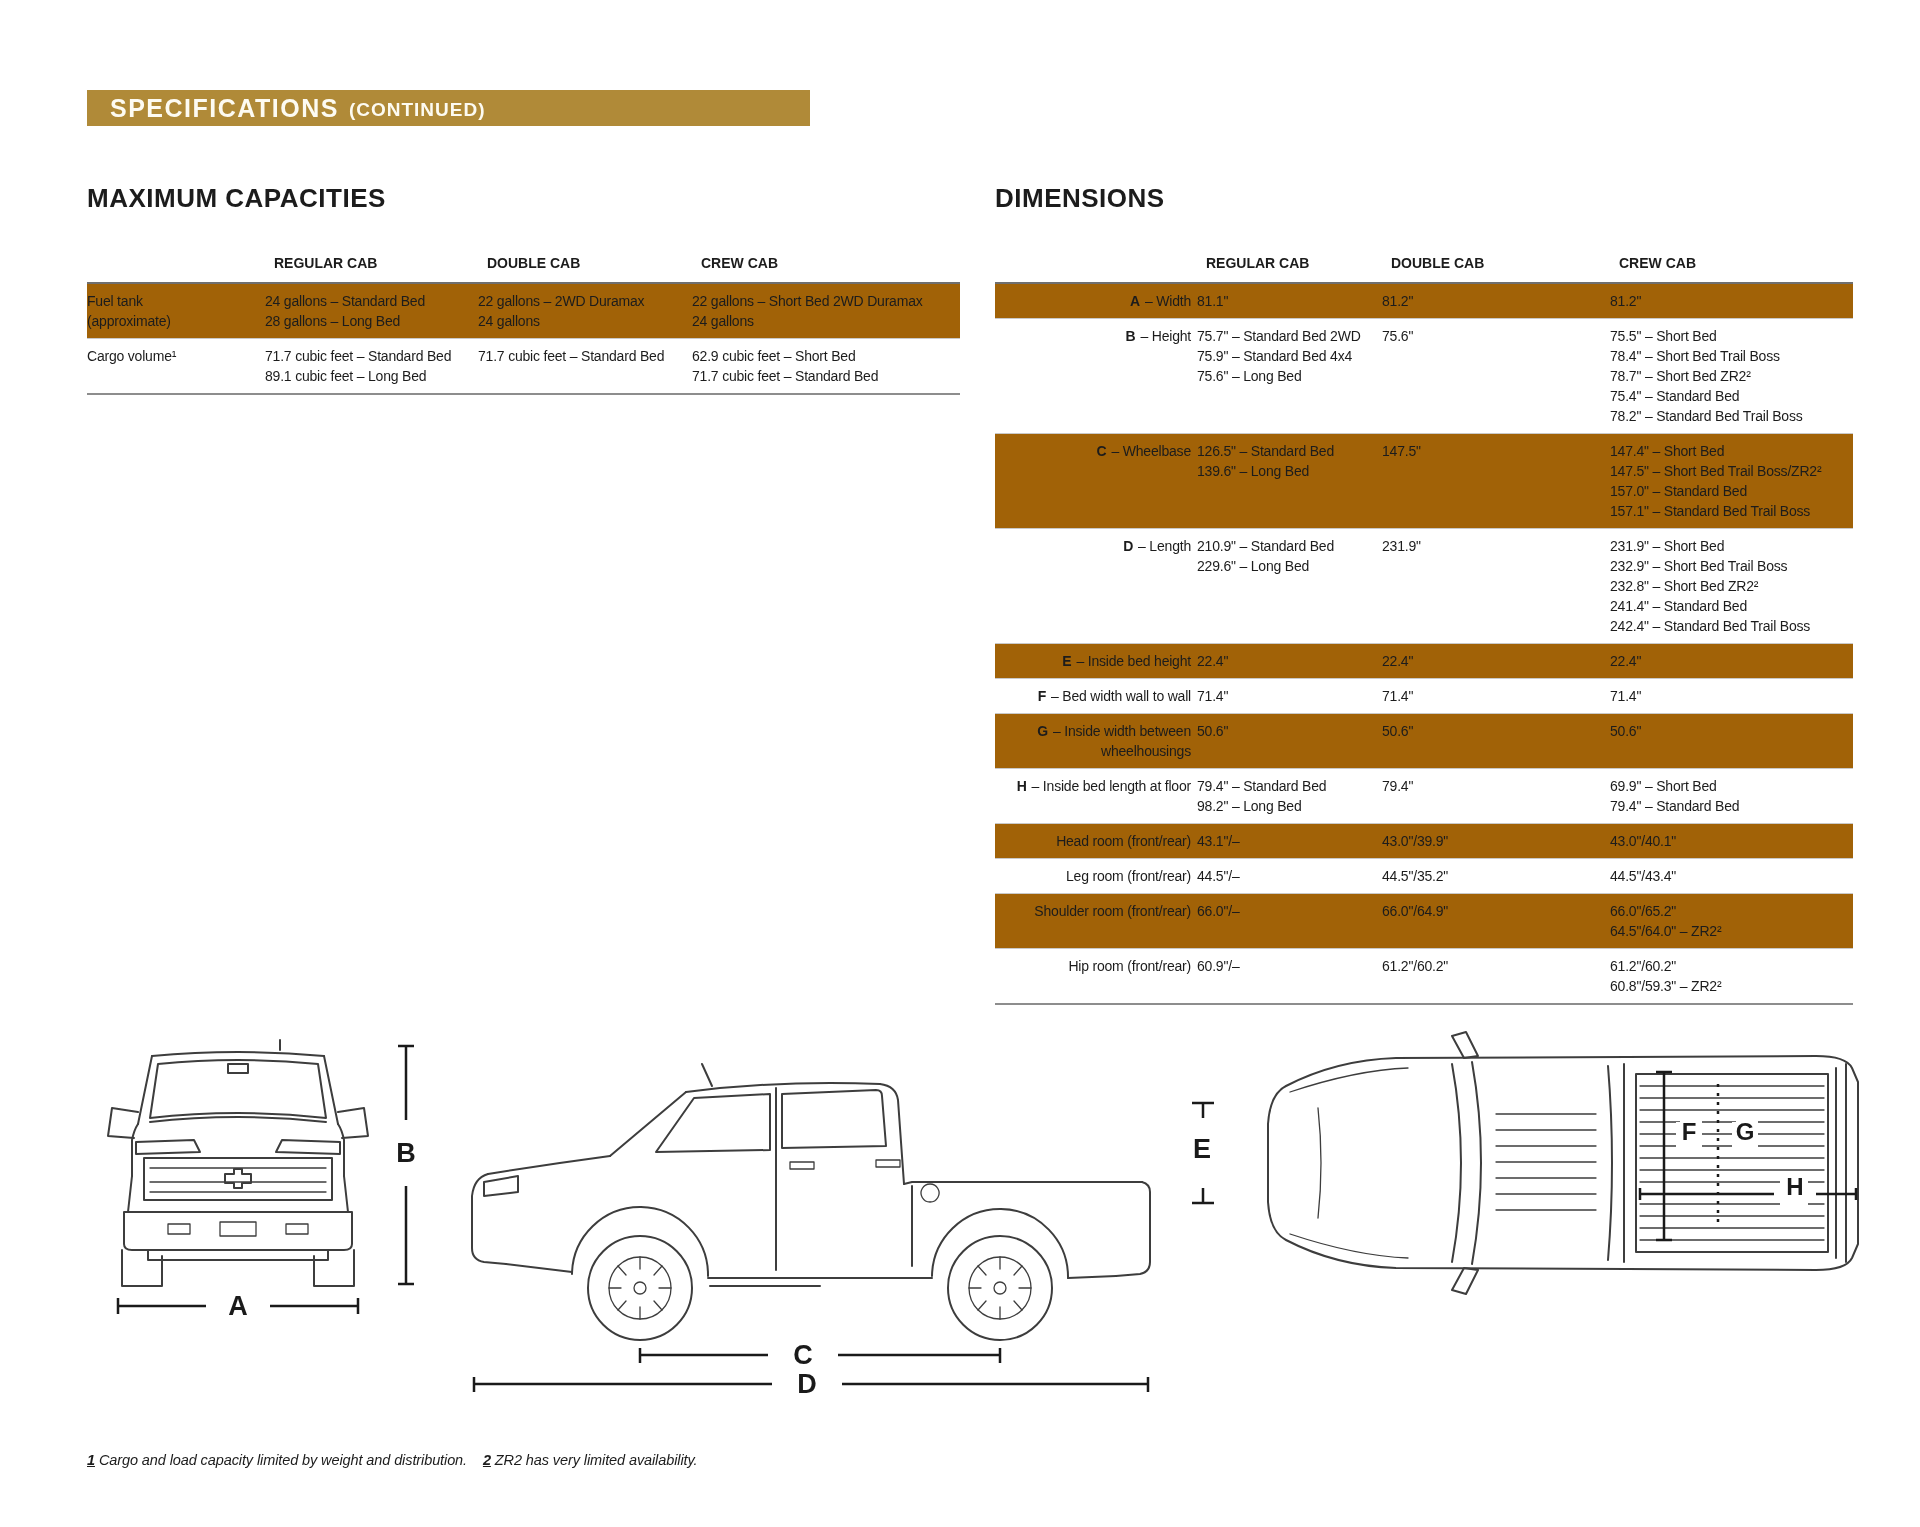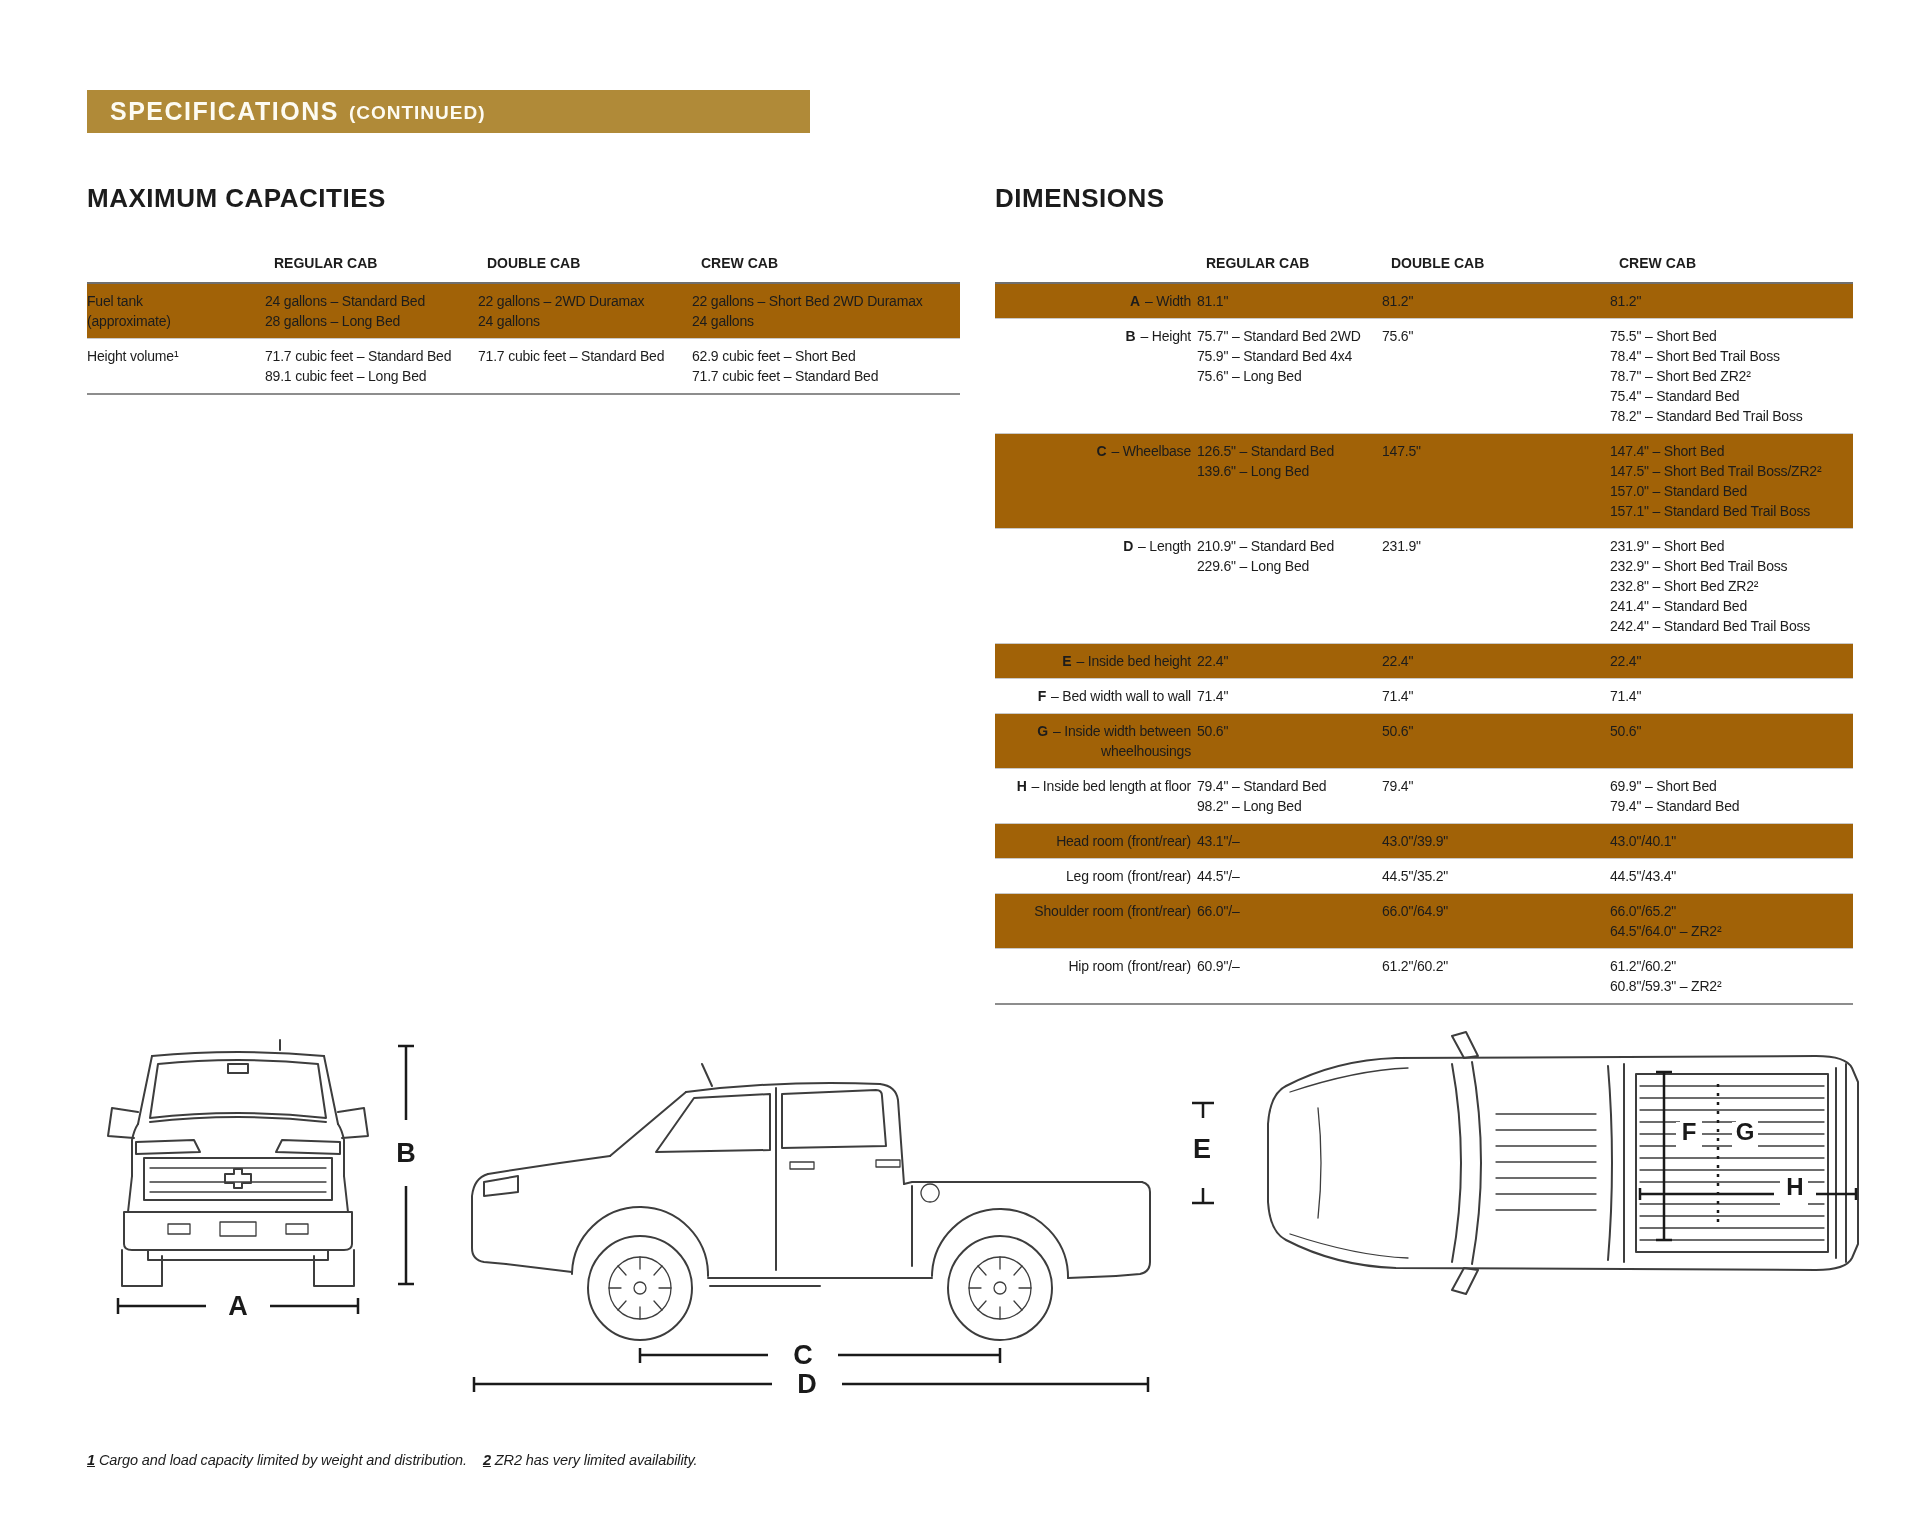--- a/index.html
+++ b/index.html
@@ -2,21 +2,21 @@
 <html><head>
 <meta charset="utf-8">
 <style>
   html,body{margin:0;padding:0;background:#ffffff;}
   .page{
     position:relative;width:1920px;height:1527px;background:#ffffff;
     font-family:"Liberation Sans",sans-serif;color:#1c1c1c;overflow:hidden;
   }
   
   .banner{
-    position:absolute;left:87px;top:90px;width:723px;height:43px;
+    position:absolute;left:87px;top:90px;width:723px;height:36px;
     background:#b08a38;color:#fdfbf2;display:flex;align-items:center;
     padding-left:23px;box-sizing:border-box;
   }
   .banner .t1{font-size:25px;font-weight:700;letter-spacing:1.5px;}
   .banner .t2{font-size:19px;font-weight:700;letter-spacing:1px;margin-left:10px;padding-top:3px;text-align:center;}
   
   .sec-title{
     position:absolute;top:183px;font-size:26px;font-weight:700;
     letter-spacing:0.5px;color:#1c1c1c;white-space:nowrap;
   }
@@ -83,21 +83,21 @@
       <div class="cell lblcell">Fuel tank
 (approximate)</div>
       <div class="cell">24 gallons – Standard Bed
 28 gallons – Long Bed</div>
       <div class="cell">22 gallons – 2WD Duramax
 24 gallons</div>
       <div class="cell">22 gallons – Short Bed 2WD Duramax
 24 gallons</div>
     </div>
     <div class="trow">
-      <div class="cell lblcell">Height volume¹</div>
+      <div class="cell lblcell">Cargo volume¹</div>
       <div class="cell">71.7 cubic feet – Standard Bed
 89.1 cubic feet – Long Bed</div>
       <div class="cell">71.7 cubic feet – Standard Bed</div>
       <div class="cell">62.9 cubic feet – Short Bed
 71.7 cubic feet – Standard Bed</div>
     </div>
   </div>
 
   <div class="tbl" id="dim-tbl">
     <div class="trow head">

